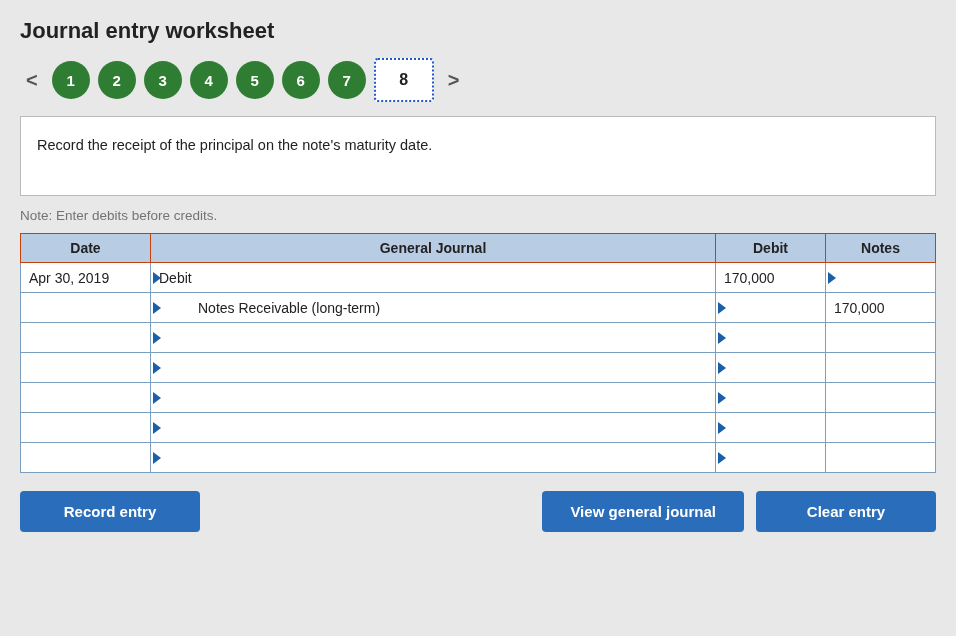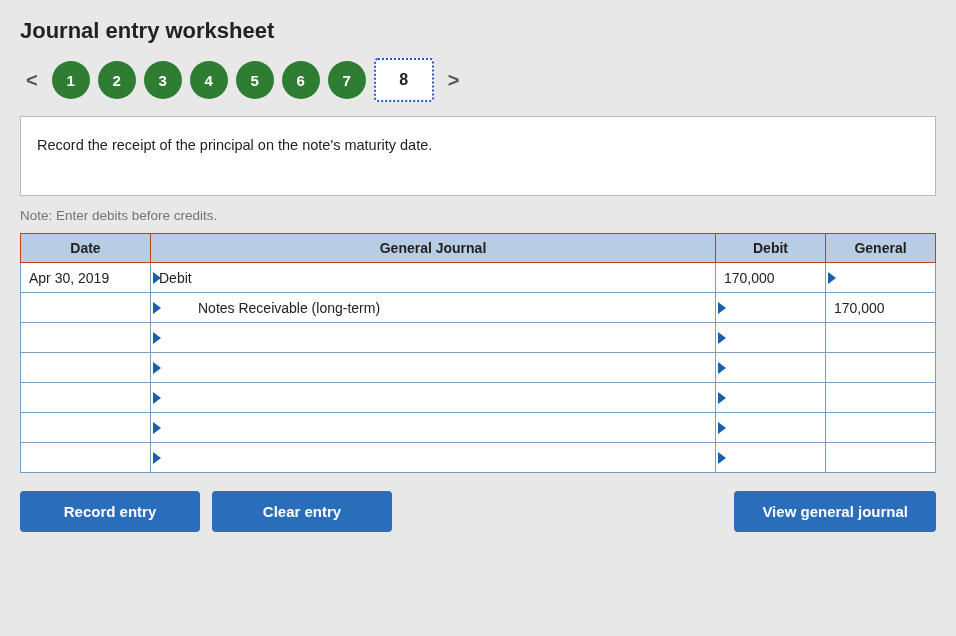--- a/index.html
+++ b/index.html
@@ -166,21 +166,21 @@
 </div>
 
 <div class="note-text">Note: Enter debits before credits.</div>
 
 <table class="journal-table">
   <thead>
     <tr>
       <th class="date-col">Date</th>
       <th class="journal-col">General Journal</th>
       <th class="debit-col">Debit</th>
-      <th class="credit-col">General</th>
+      <th class="credit-col">Notes</th>
     </tr>
   </thead>
   <tbody>
 
     <tr>
       <td class="date-cell">Apr 30, 2019</td>
       <td class="account-cell">
         <span class="triangle"></span>
         <span>Debit</span>
       </td>
@@ -250,15 +250,15 @@
       <td class="amount-cell">
         <span class="triangle"></span>
       </td>
       <td class="amount-cell"></td>
     </tr>
   </tbody>
 </table>
 
 <div class="btn-row">
   <button class="btn">Record entry</button>
+  <button class="btn btn-right">View general journal</button>
   <button class="btn">Clear entry</button>
-  <button class="btn btn-right">View general journal</button>
 </div>
 
 </body></html>

